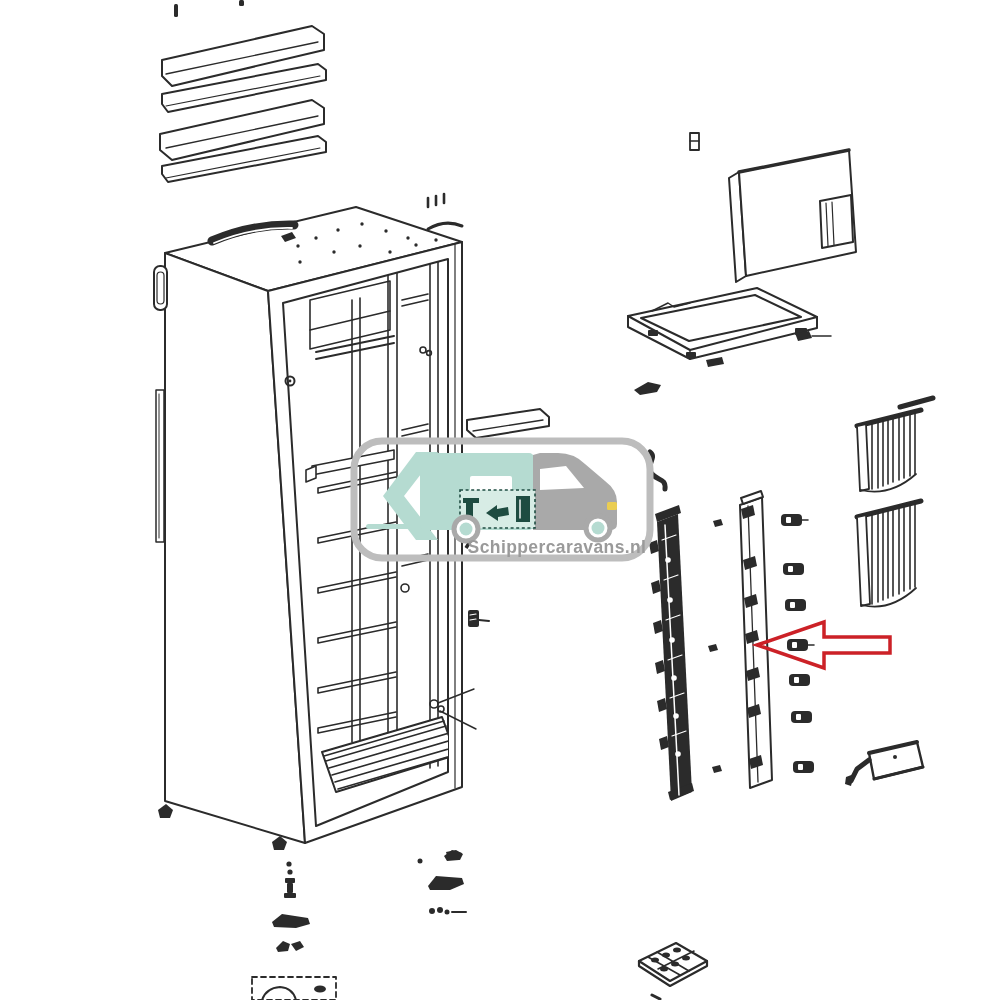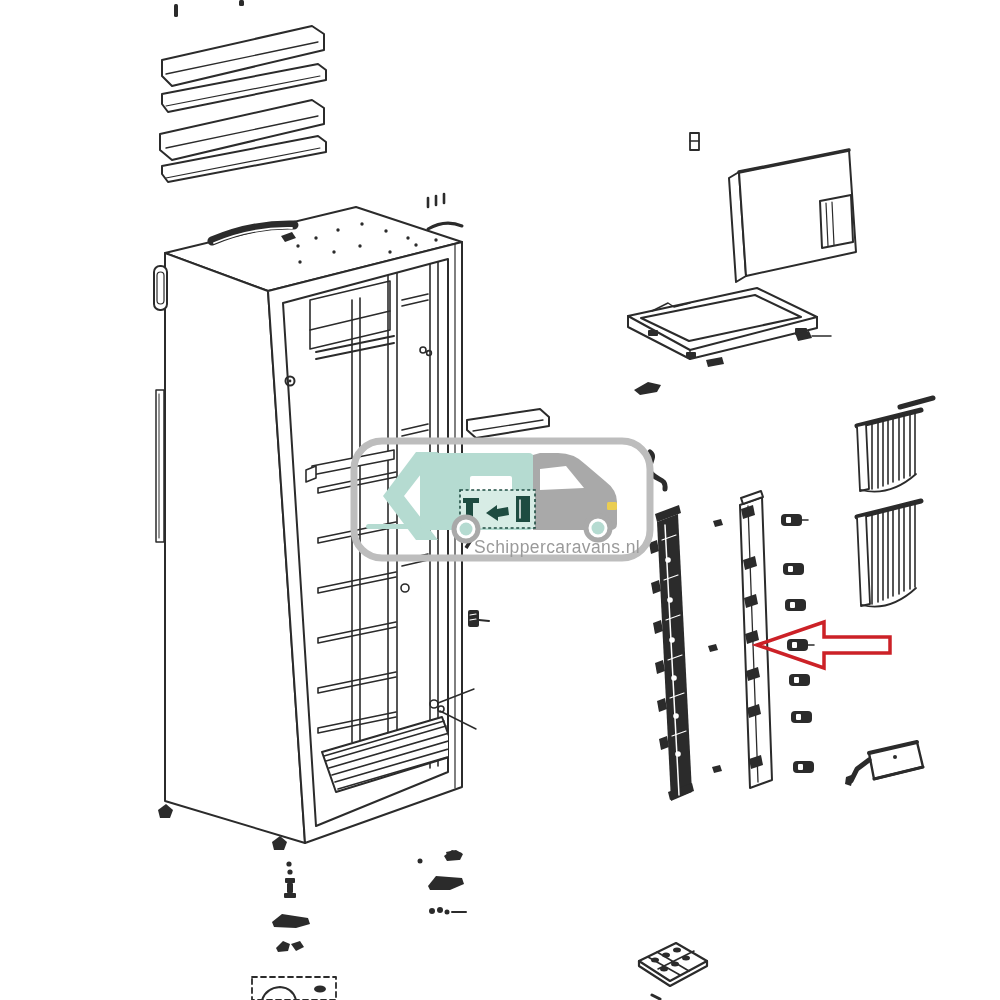--- a/index.html
+++ b/index.html
@@ -1,16 +1,16 @@
 <!DOCTYPE html>
 <html><head>
 <meta charset="utf-8">
 <style>
   html,body{margin:0;padding:0;background:#fff;}
-  .stage{width:1000px;height:1000px;position:relative;overflow:hidden;background:#fff;}
+  .stage{width:1000px;height:1000px;position:relative;overflow:hidden;background:#fff;font-weight:bold;}
   svg{display:block;}
   .wm-text{font-family:"Liberation Sans", sans-serif;font-size:17.5px;letter-spacing:0.4px;}
 </style>
 </head>
 <body>
 
 <div class="stage">
 <svg width="1000" height="1000" viewBox="0 0 1000 1000">
 
   <rect x="0" y="0" width="1000" height="1000" fill="#ffffff"></rect>

